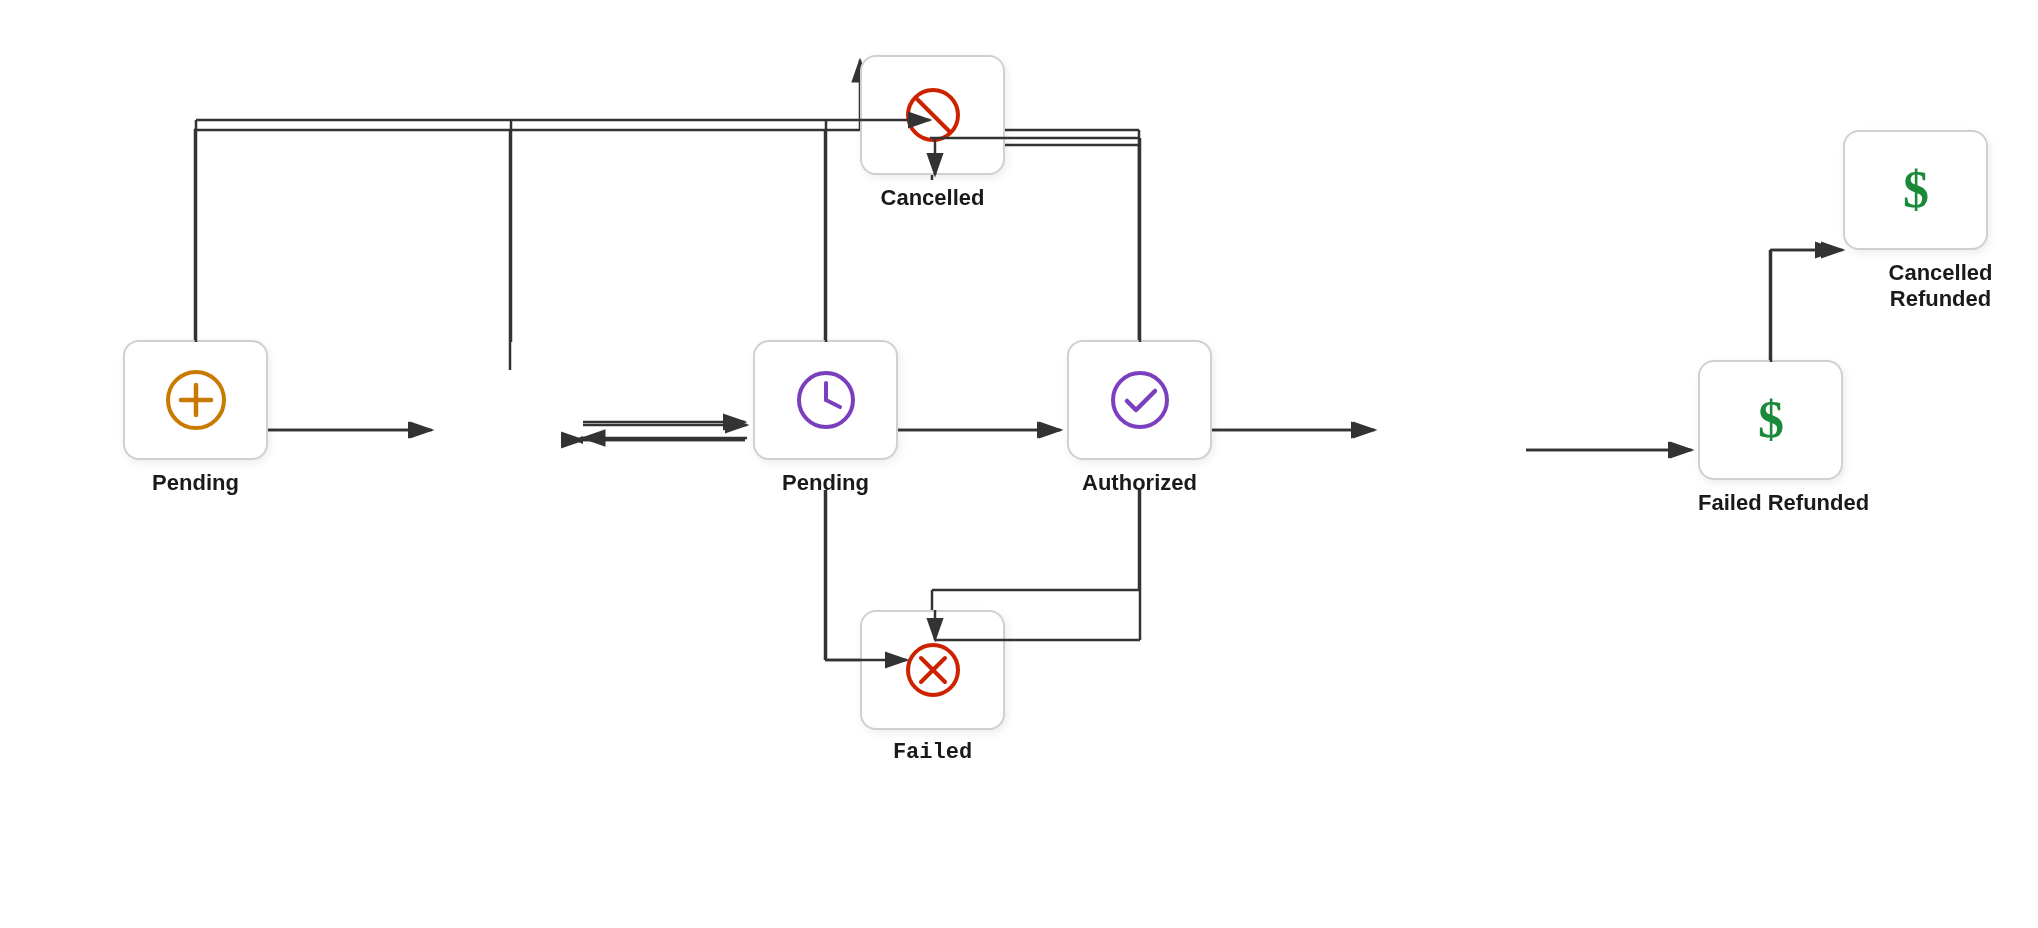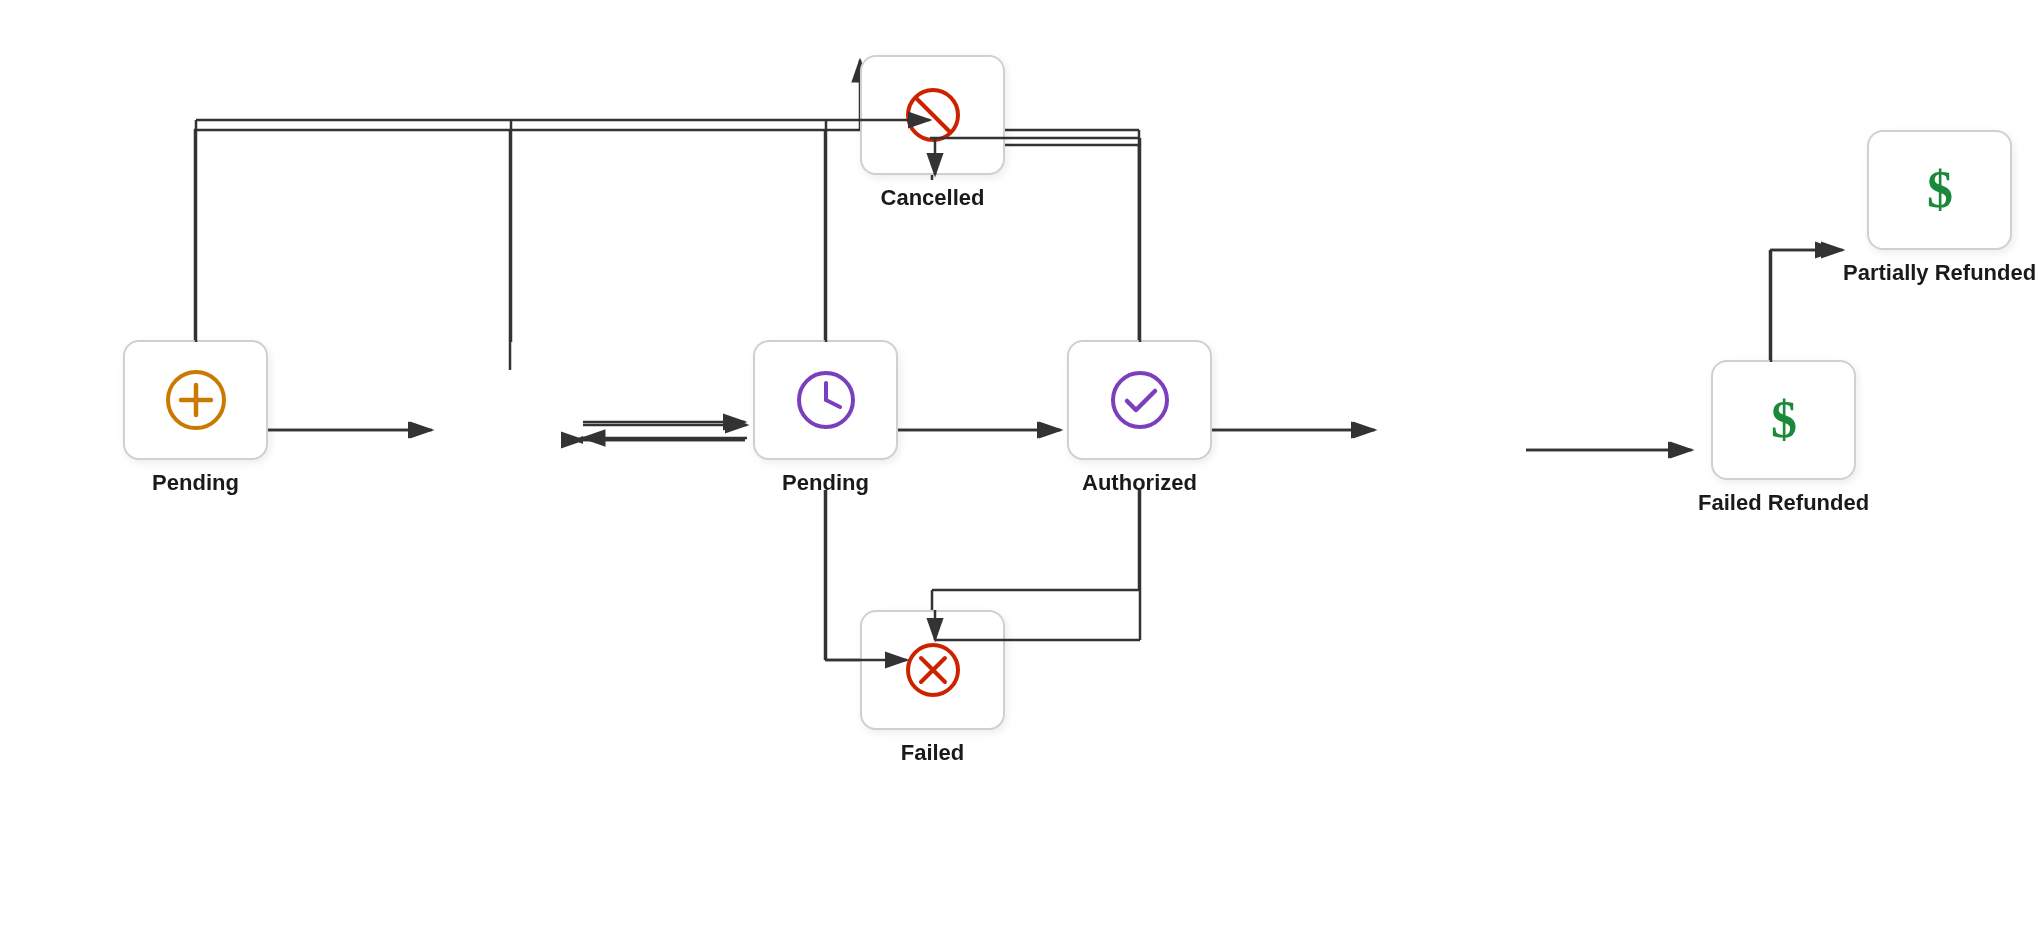--- a/index.html
+++ b/index.html
@@ -16,21 +16,20 @@
       position: absolute;
       top: 0; left: 0;
       width: 2038px;
       height: 928px;
     }
 
     .node {
       position: absolute;
       display: flex;
       flex-direction: column;
-      align-items: center;
       gap: 10px;
     }
 
     .node-box {
       width: 145px;
       height: 120px;
       border: 2px solid #d0d0d0;
       border-radius: 16px;
       background: #ffffff;
       display: flex;
@@ -160,38 +159,38 @@
   <div class="node" style="left: 860px; top: 55px;">
     <div class="node-box">
       <svg class="icon-svg" viewBox="0 0 70 70">
         <circle cx="35" cy="35" r="25" fill="none" stroke="#cc2200" stroke-width="4"></circle>
         <line x1="18" y1="18" x2="52" y2="52" stroke="#cc2200" stroke-width="4" stroke-linecap="round"></line>
       </svg>
     </div>
     <span class="node-label">Cancelled</span>
   </div>
 
-  <div class="node" style="left: 860px; top: 610px;">
+  <div class="node" style="left: 860px; top: 610px; font-family: Liberation Mono, monospace;">
     <div class="node-box">
       <svg class="icon-svg" viewBox="0 0 70 70">
         <circle cx="35" cy="35" r="25" fill="none" stroke="#cc2200" stroke-width="4"></circle>
         <line x1="23" y1="23" x2="47" y2="47" stroke="#cc2200" stroke-width="4" stroke-linecap="round"></line>
         <line x1="47" y1="23" x2="23" y2="47" stroke="#cc2200" stroke-width="4" stroke-linecap="round"></line>
       </svg>
     </div>
     <span class="node-label">Failed</span>
   </div>
 
   <div class="node" style="left: 1843px; top: 130px;">
     <div class="node-box">
       <svg class="icon-svg" viewBox="0 0 70 70">
         <text x="35" y="52" text-anchor="middle" font-size="52" font-weight="bold" fill="#1a8a3a" font-family="serif">$</text>
       </svg>
     </div>
-    <span class="node-label">Partially Refunded</span>
+    <span class="node-label">Cancelled Refunded</span>
   </div>
 
   <svg style="position:absolute;top:0;left:0;width:2038px;height:928px;pointer-events:none;">
     <defs>
       <marker id="ah" markerWidth="10" markerHeight="7" refX="9" refY="3.5" orient="auto">
         <polygon points="0 0, 10 3.5, 0 7" fill="#333"></polygon>
       </marker>
       <marker id="ah-left" markerWidth="10" markerHeight="7" refX="1" refY="3.5" orient="auto-start-reverse">
         <polygon points="0 0, 10 3.5, 0 7" fill="#333"></polygon>
       </marker>

